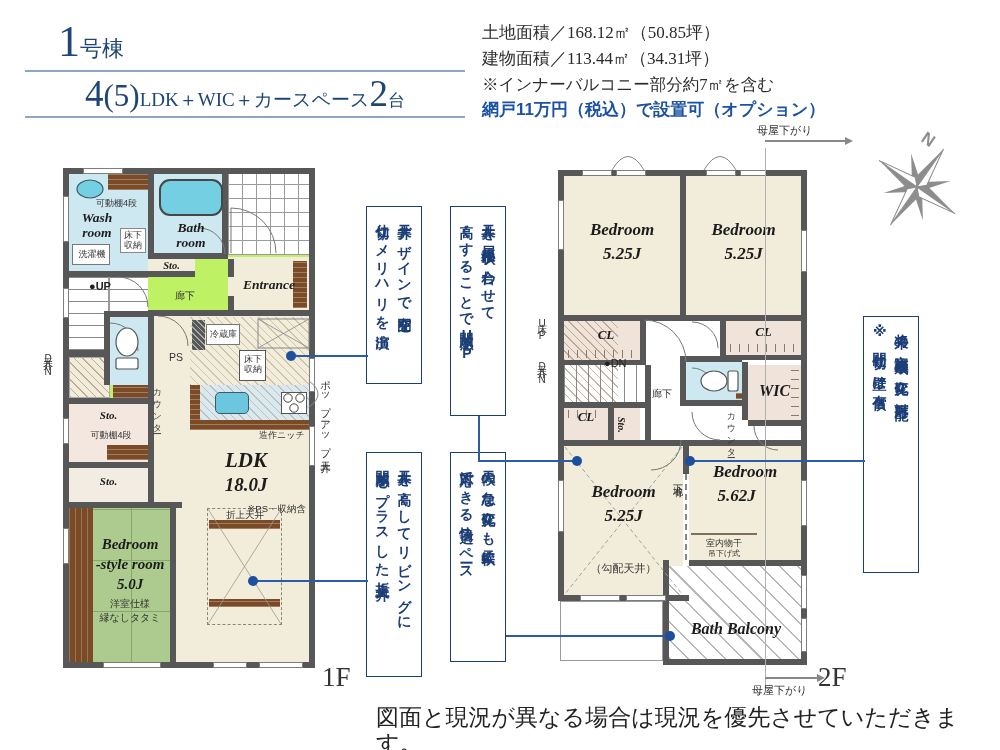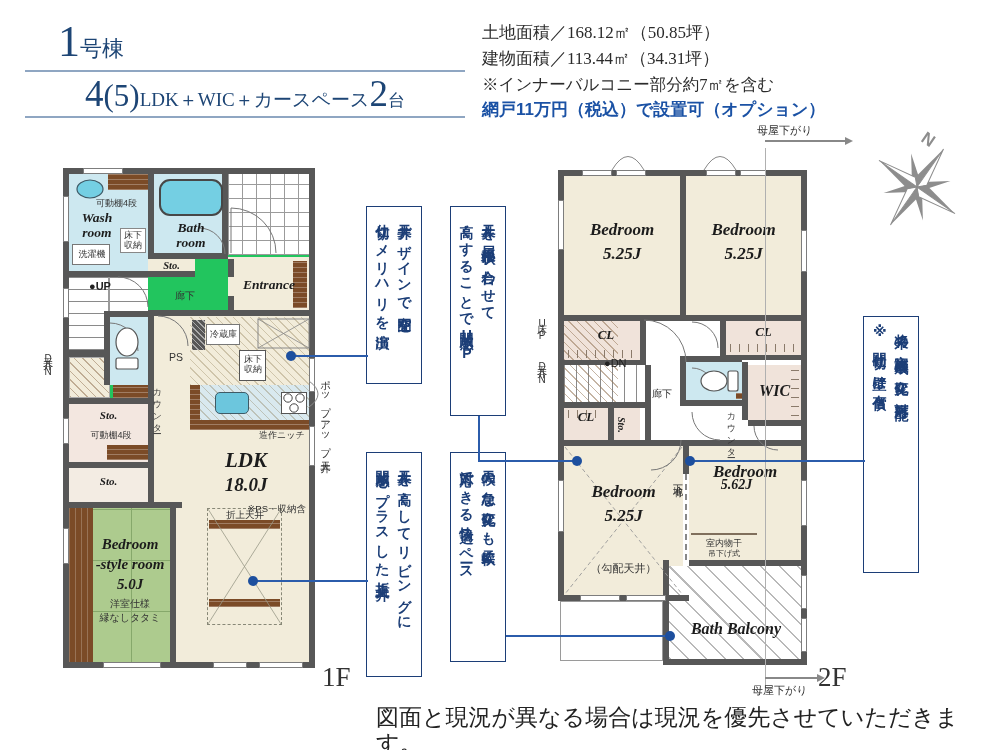--- a/index.html
+++ b/index.html
@@ -59,21 +59,21 @@
   </div>
   <div class="abs" style="left:25px;top:116px;width:440px;height:1.5px;background:#8fa6c2;"></div>
 
   <div class="abs" style="left:482px;top:20px;">
     <div class="serif" style="font-size:17px;line-height:26px;color:#2b2b2b;">土地面積／168.12㎡（50.85坪）</div>
     <div class="serif" style="font-size:17px;line-height:26px;color:#2b2b2b;">建物面積／113.44㎡（34.31坪）</div>
     <div class="serif" style="font-size:16.5px;line-height:25px;color:#2b2b2b;">※インナーバルコニー部分約7㎡を含む</div>
     <div style="font-size:17px;line-height:26px;color:#1b52a5;font-weight:bold;">網戸11万円（税込）で設置可（オプション）</div>
   </div>
 
-  <div class="abs" style="left:63px;top:168px;width:252px;height:500px;background:#22c55e;">
+  <div class="abs" style="left:63px;top:168px;width:252px;height:500px;background:#bef264;">
 
     <div class="room water" style="left:6px;top:6px;width:85px;height:103px;"></div>
     <div class="room water" style="left:91px;top:6px;width:74px;height:85px;"></div>
     <div class="room tile" style="left:165px;top:6px;width:81px;height:81px;"></div>
     <div class="room beige" style="left:165px;top:89px;width:81px;height:53px;"></div>
     <div class="room beige" style="left:85px;top:91px;width:47px;height:18px;"></div>
     <div class="room stairs-h" style="left:6px;top:109px;width:79px;height:73px;"></div>
     <div class="thin" style="left:45px;top:109px;width:1.5px;height:73px;"></div>
     <div class="room water" style="left:47px;top:149px;width:38px;height:68px;"></div>
     <div class="room beige hatch-b" style="left:6px;top:189px;width:41px;height:41px;border:1px solid #aaa;"></div>
@@ -275,21 +275,21 @@
     <div class="lbl" style="left:46px;top:187px;font-size:11px;font-weight:normal;color:#222;">●DN</div>
     <div class="lbl" style="left:94px;top:218px;font-size:10px;">廊下</div>
     <div class="rm vm" style="left:58px;top:240px;font-size:10px;height:30px;">Sto.</div>
     <div class="rm" style="left:190px;top:212px;width:53px;font-size:16px;">WIC</div>
     <div class="lbl v" style="left:168px;top:236px;font-size:9px;height:60px;">カウンター</div>
     <div class="rm" style="left:6px;top:240px;width:44px;font-size:13px;">CL</div>
     <div class="rm" style="left:6px;top:312px;width:119px;font-size:17px;">Bedroom</div>
     <div class="rm" style="left:6px;top:336px;width:119px;font-size:17px;">5.25J</div>
     <div class="lbl" style="left:6px;top:392px;width:119px;font-size:11px;text-align:center;">（勾配天井）</div>
     <div class="rm" style="left:131px;top:292px;width:112px;font-size:17px;">Bedroom</div>
-    <div class="rm" style="left:131px;top:307px;width:95px;font-size:14px;">5.62J</div>
+    <div class="rm" style="left:131px;top:316px;width:95px;font-size:17px;">5.62J</div>
     <div class="lbl v" style="left:114px;top:306px;font-size:10px;height:48px;">下地有</div>
     <div class="lbl" style="left:138px;top:368px;width:56px;font-size:9px;text-align:center;">室内物干</div>
     <div class="lbl" style="left:144px;top:379px;width:44px;font-size:8px;text-align:center;">吊下げ式</div>
     <div class="rm" style="left:118px;top:450px;width:120px;font-size:16px;">Bath Balcony</div>
   </div>
 
   <div class="lbl v" style="left:536px;top:316px;font-size:10px;height:38px;">床UP</div>
   <div class="lbl v" style="left:536px;top:358px;font-size:10px;height:56px;">天井DN</div>
   <div class="flr" style="left:818px;top:642px;">2F</div>
 

